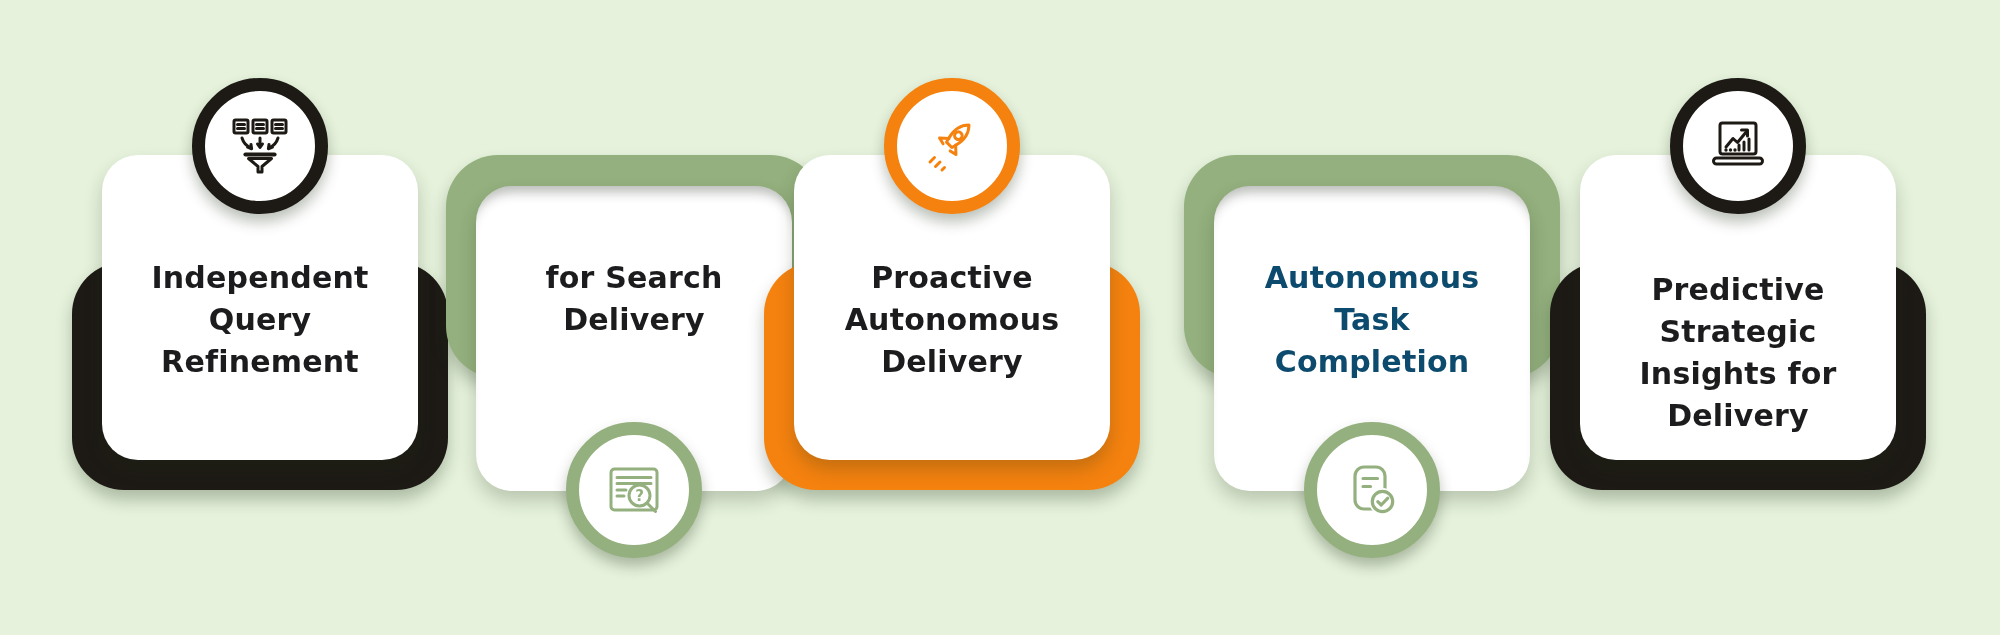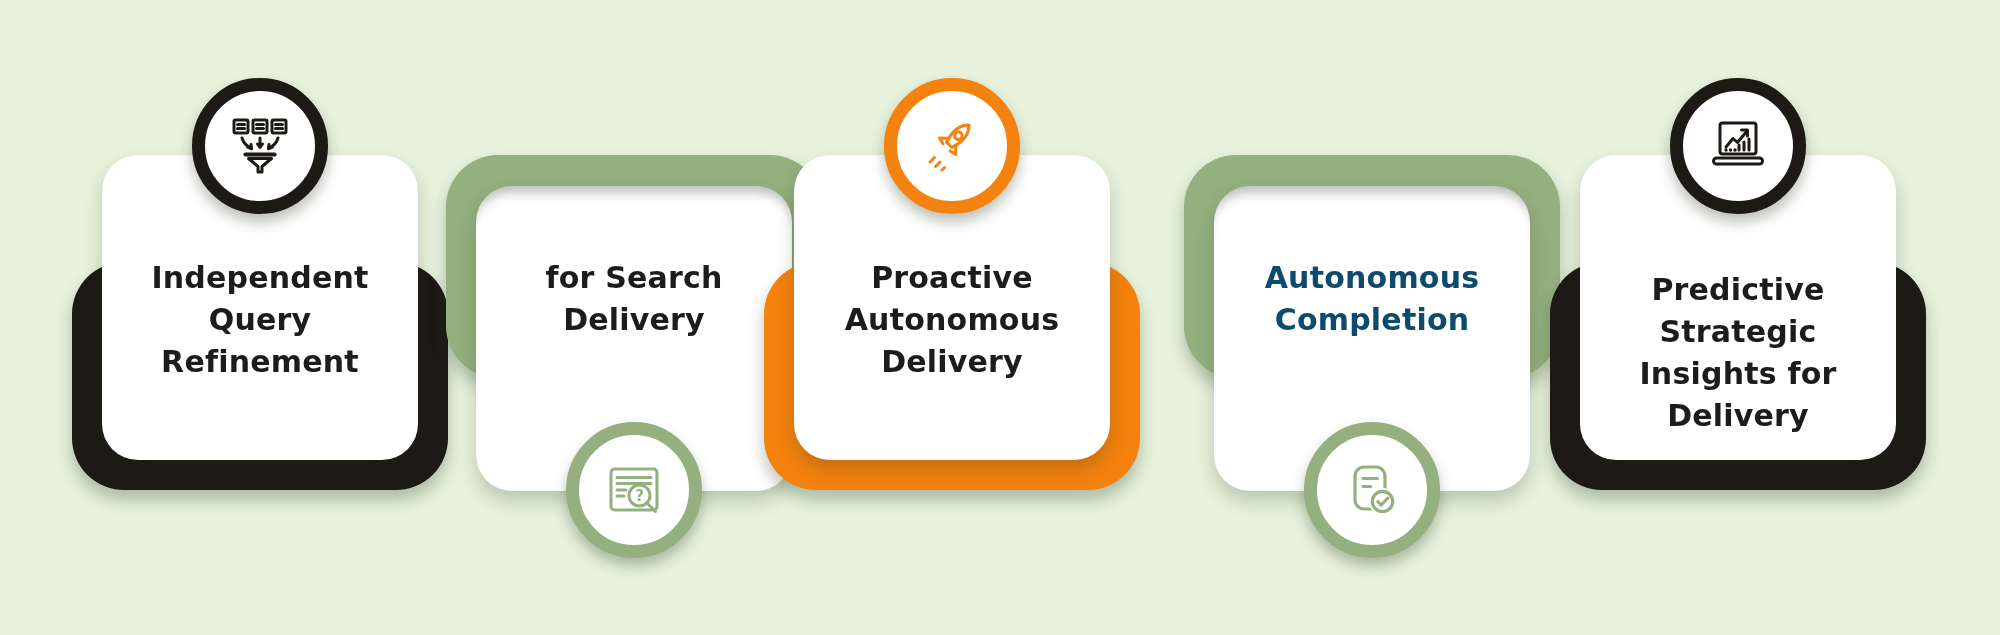--- a/index.html
+++ b/index.html
@@ -137,20 +137,21 @@
         <path d="M14.5 43.5l-4.5 4.5M20 48l-4.5 4.5M24.5 53.5l-2.5 2.5"></path>
       </svg>
     </div>
   </div>
 
   <div class="card-group variant-bottom" style="left:1214px">
     <div class="backing" style="background: rgb(148, 176, 126);"></div>
     <div class="panel"></div>
     <div class="card-title" style="color: #0c4a6e;">
       <div>Autonomous</div>
+      <div>Task</div>
       <div>Completion</div>
     </div>
     <div class="icon-circle" style="border-color: rgb(148, 176, 126); color: rgb(148, 176, 126);">
       <svg viewBox="0 0 64 64" width="64" height="64" fill="none" stroke="currentColor" stroke-width="3.2" stroke-linecap="round" stroke-linejoin="round">
         <rect x="15" y="9" width="30" height="42" rx="9"></rect>
         <path d="M23 20.5h14.5M23 28.5h7.5"></path>
         <circle cx="42.5" cy="43.5" r="13.6" fill="#ffffff" stroke="none"></circle>
         <circle cx="42.5" cy="43.5" r="10.2"></circle>
         <path d="M37.8 43.6l3.4 3.4 6.6-6.8"></path>
       </svg>

